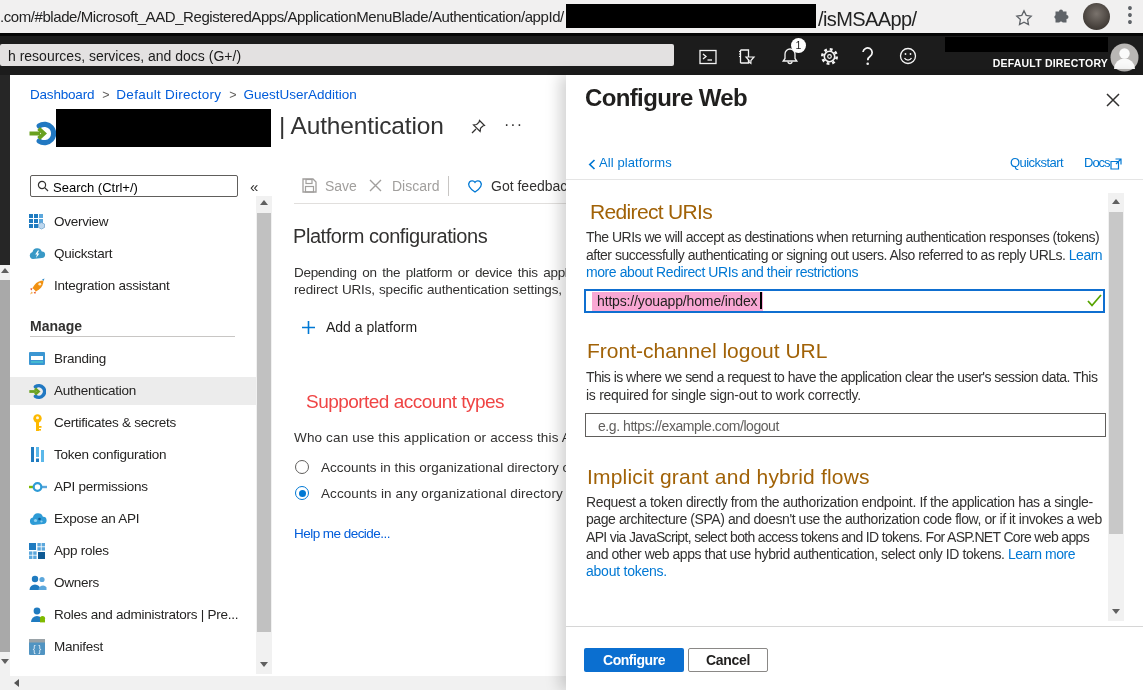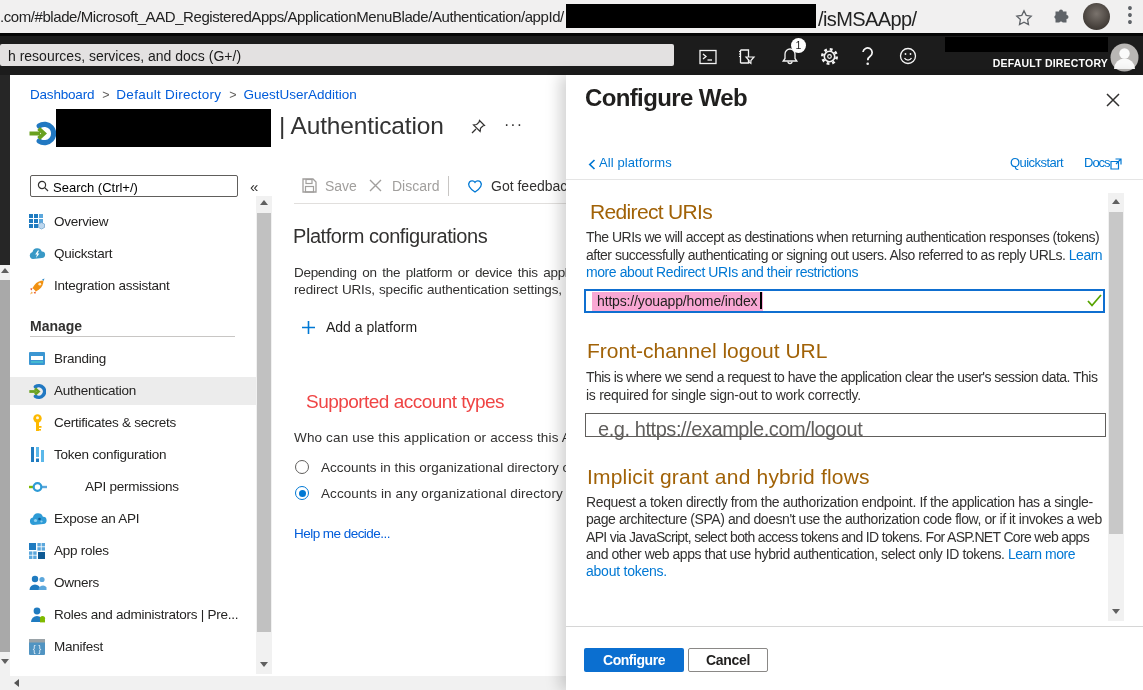--- a/index.html
+++ b/index.html
@@ -186,21 +186,21 @@
       <rect x="11" y="4" width="3" height="12" fill="#5bb8ea"></rect>
       <rect x="6" y="12.5" width="3" height="3.5" fill="#1f7bc0"></rect>
     </svg>
   <div class="abs nowrap navtx" style="left:54px;top:447px;">Token configuration</div>
 
   <svg class="abs" style="left:29px;top:480px;" width="18" height="14" viewBox="0 0 18 14">
       <line x1="0" y1="7" x2="5" y2="7" stroke="#7fba00" stroke-width="2.4"></line>
       <line x1="12" y1="7" x2="18" y2="7" stroke="#5ba7dc" stroke-width="2.4"></line>
       <circle cx="8.5" cy="7" r="3.8" fill="none" stroke="#2e9bd6" stroke-width="2.2"></circle>
     </svg>
-  <div class="abs nowrap navtx" style="left:54px;top:479px;margin-left:31px;">API permissions</div>
+  <div class="abs nowrap navtx" style="left:54px;top:479px;">API permissions</div>
 
   <svg class="abs" style="left:29px;top:512px;" width="18" height="14" viewBox="0 0 18 14">
       <path d="M4.5 13 a3.8 3.8 0 0 1 -.6 -7.5 a5.2 5.2 0 0 1 10 -.7 a3.5 3.5 0 0 1 .3 7.1 Z" fill="#2e9bd6"></path>
       <circle cx="6.5" cy="8.5" r="1.6" fill="#8fd0f0"></circle>
       <circle cx="10.5" cy="7" r="1.3" fill="#0f5a94"></circle>
       <circle cx="12.5" cy="9.5" r="1.1" fill="#8fd0f0"></circle>
     </svg>
   <div class="abs nowrap navtx" style="left:54px;top:511px;">Expose an API</div>
 
   <svg class="abs" style="left:29px;top:543px;" width="16" height="16" viewBox="0 0 16 16">
@@ -320,21 +320,21 @@
     <div class="abs nowrap" style="left:26px;top:218px;font-size:14px;color:#201f1e;letter-spacing:-0.15px;"><span style="background:#f9a8d4;padding:1px 6px 2px 5px;">https://youapp/home/index</span></div>
       <div class="abs" style="left:194px;top:217px;width:1.5px;height:17px;background:#000;"></div>
     <svg class="abs" style="left:521px;top:219px;" width="15" height="13" viewBox="0 0 15 13">
         <path d="M1 7 L5 11.5 L14 1" fill="none" stroke="#57a300" stroke-width="1.8"></path>
       </svg>
 
     <div class="abs nowrap phead" style="left:21px;top:264px;letter-spacing:0;">Front-channel logout URL</div>
     <div class="abs nowrap ptx" style="left:20px;top:294px;letter-spacing:-0.53px;">This is where we send a request to have the application clear the user's session data. This</div>
     <div class="abs nowrap ptx" style="left:20px;top:311.5px;letter-spacing:-0.27px;">is required for single sign-out to work correctly.</div>
     <div class="abs" style="left:19px;top:338px;width:521px;height:24px;border:1px solid #605e5c;background:#fff;"></div>
-    <div class="abs nowrap" style="left:32px;top:343px;font-size:20px;color:#605e5c;letter-spacing:-0.44px;">e.g. https://example.com/logout</div>
+    <div class="abs nowrap" style="left:32px;top:343px;font-size:14px;color:#605e5c;letter-spacing:-0.44px;">e.g. https://example.com/logout</div>
 
     <div class="abs nowrap ptx" style="left:20px;top:419px;letter-spacing:-0.37px;">Request a token directly from the authorization endpoint. If the application has a single-</div>
     <div class="abs nowrap phead" style="left:21px;top:390px;letter-spacing:0.2px;">Implicit grant and hybrid flows</div>
     <div class="abs nowrap ptx" style="left:20px;top:436.3px;letter-spacing:-0.43px;">page architecture (SPA) and doesn't use the authorization code flow, or if it invokes a web</div>
     <div class="abs nowrap ptx" style="left:20px;top:453.6px;letter-spacing:-0.66px;">API via JavaScript, select both access tokens and ID tokens. For ASP.NET Core web apps</div>
     <div class="abs nowrap ptx" style="left:20px;top:470.9px;letter-spacing:-0.44px;">and other web apps that use hybrid authentication, select only ID tokens. <span class="plink">Learn more</span></div>
     <div class="abs nowrap ptx plink" style="left:20px;top:488.2px;letter-spacing:-0.24px;">about tokens.</div>
 
 
     <div class="abs" style="left:542px;top:118px;width:16px;height:428px;background:#f1f1f1;"></div>

